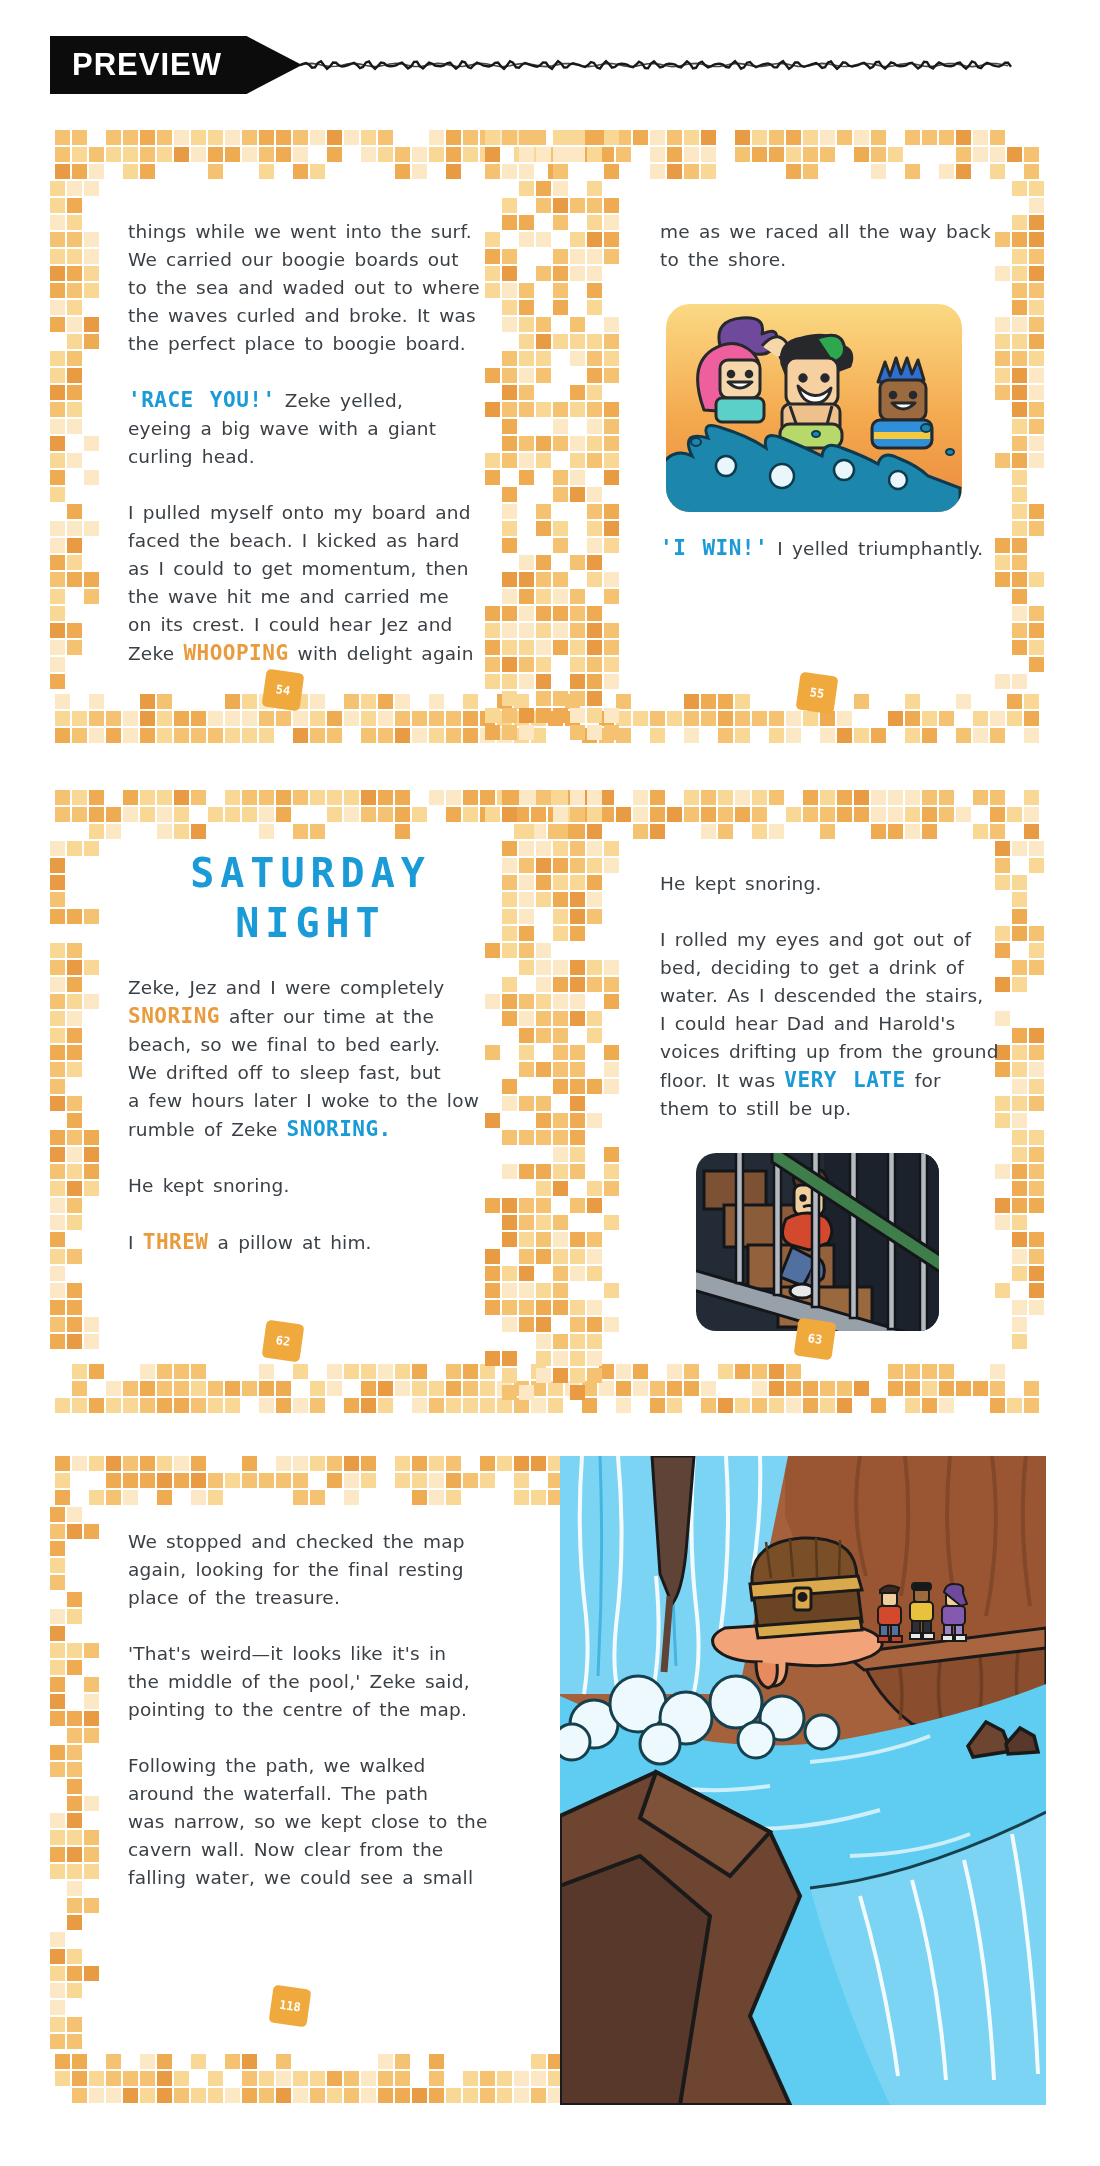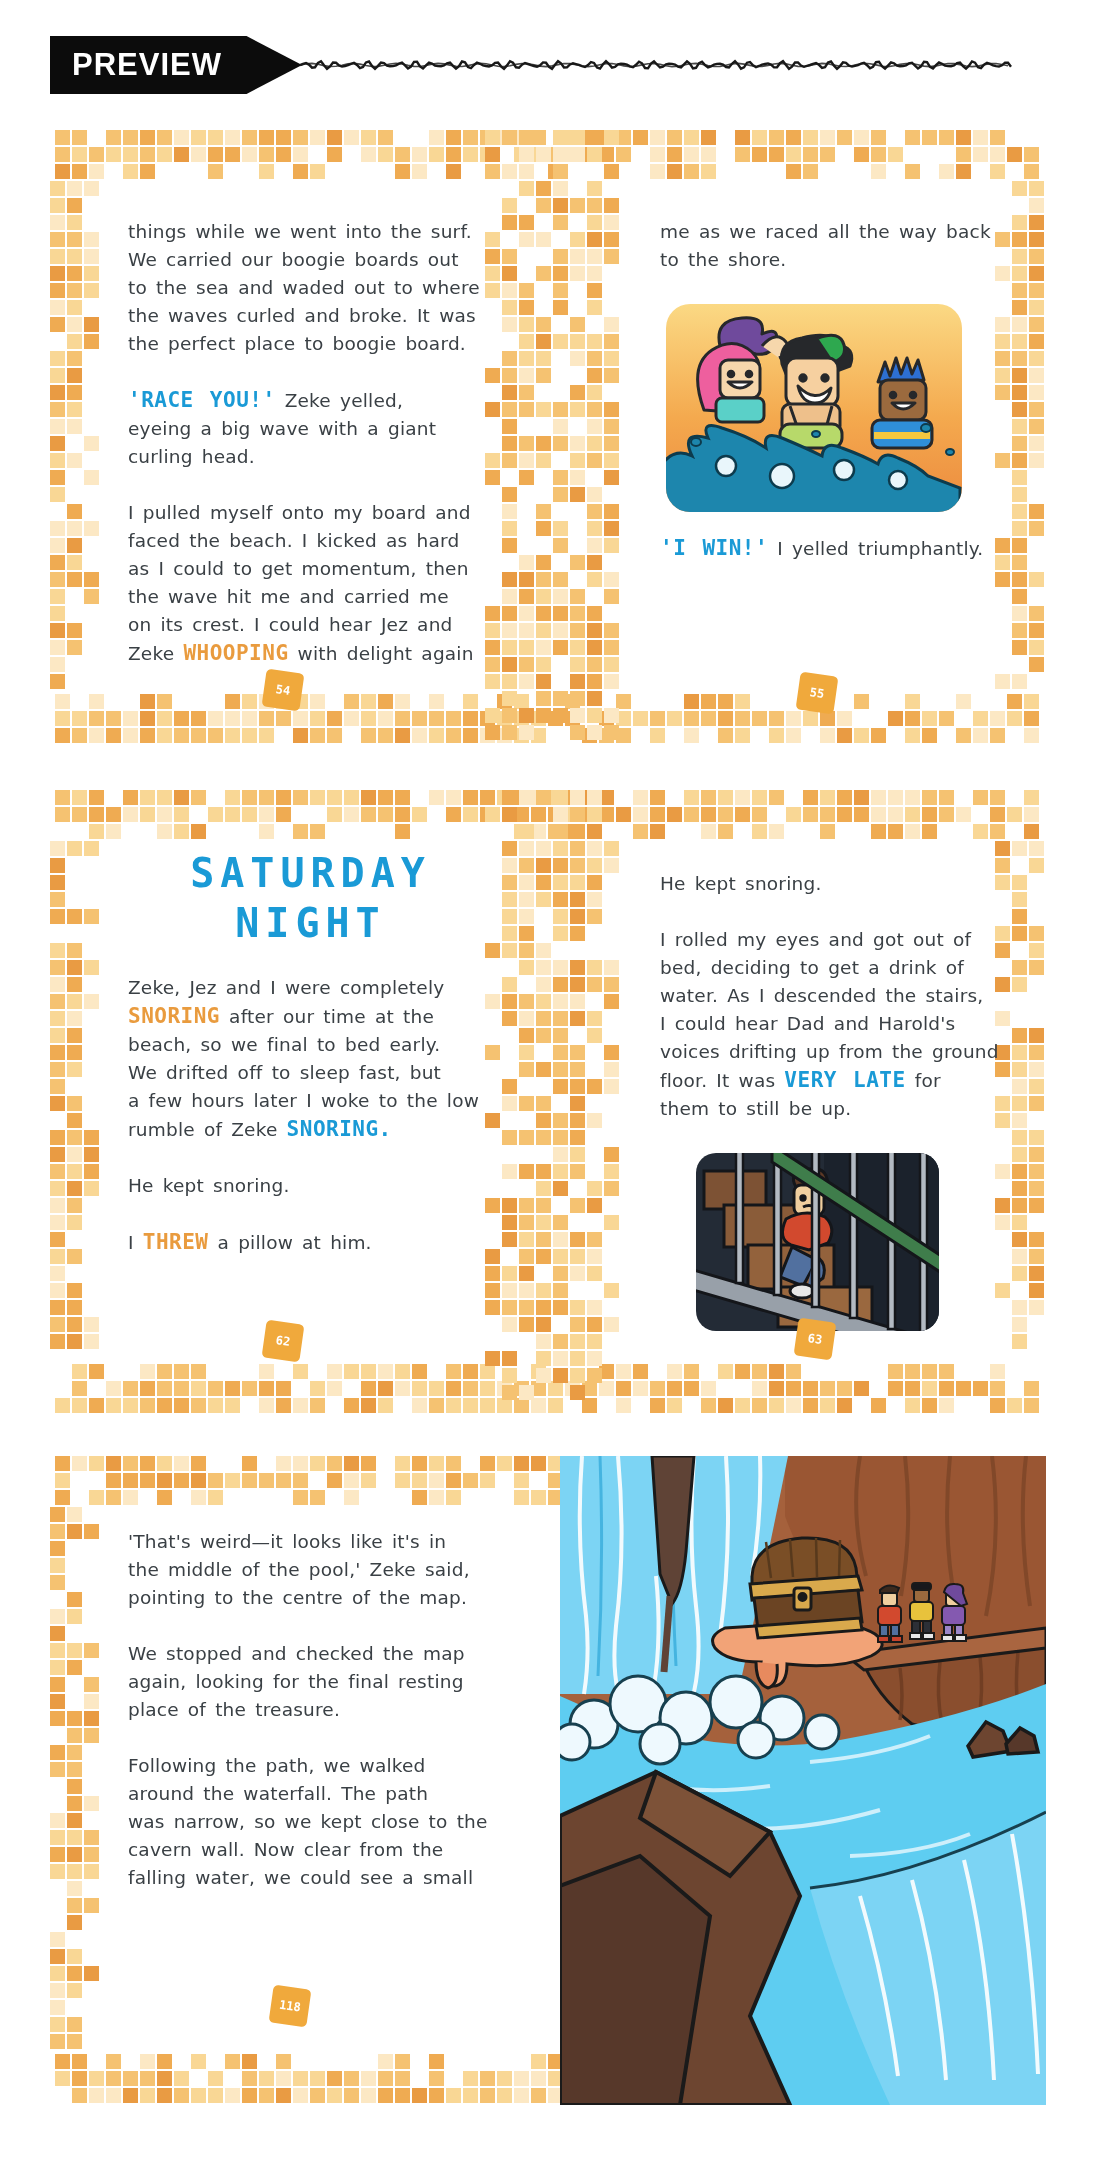--- a/index.html
+++ b/index.html
@@ -1592,26 +1592,26 @@
       <i style="left: 0px; top: 476px; background: rgb(252, 232, 196);"></i>
       <i style="left: 17px; top: 476px; background: rgb(249, 215, 149);"></i>
       <i style="left: 0px; top: 493px; background: rgb(252, 232, 196);"></i>
       <i style="left: 0px; top: 510px; background: rgb(249, 215, 149);"></i>
       <i style="left: 17px; top: 510px; background: rgb(245, 194, 113);"></i>
       <i style="left: 0px; top: 527px; background: rgb(245, 194, 113);"></i>
       <i style="left: 17px; top: 527px; background: rgb(245, 194, 113);"></i>
     </div>
 
   <div class="page pl">
+    <p class="para"><span class="seg-body">We stopped and checked the map
+again, looking for the final resting
+place of the treasure.</span></p>
     <p class="para"><span class="seg-body">'That's weird—it looks like it's in
 the middle of the pool,' Zeke said,
 pointing to the centre of the map.</span></p>
-    <p class="para"><span class="seg-body">We stopped and checked the map
-again, looking for the final resting
-place of the treasure.</span></p>
     <p class="para"><span class="seg-body">Following the path, we walked
 around the waterfall. The path
 was narrow, so we kept close to the
 cavern wall. Now clear from the
 falling water, we could see a small</span></p>
   </div>
 
   <div class="illo3">
     <svg width="486" height="649" viewBox="0 0 486 649">
       <rect width="486" height="649" fill="#a5613c"></rect>

